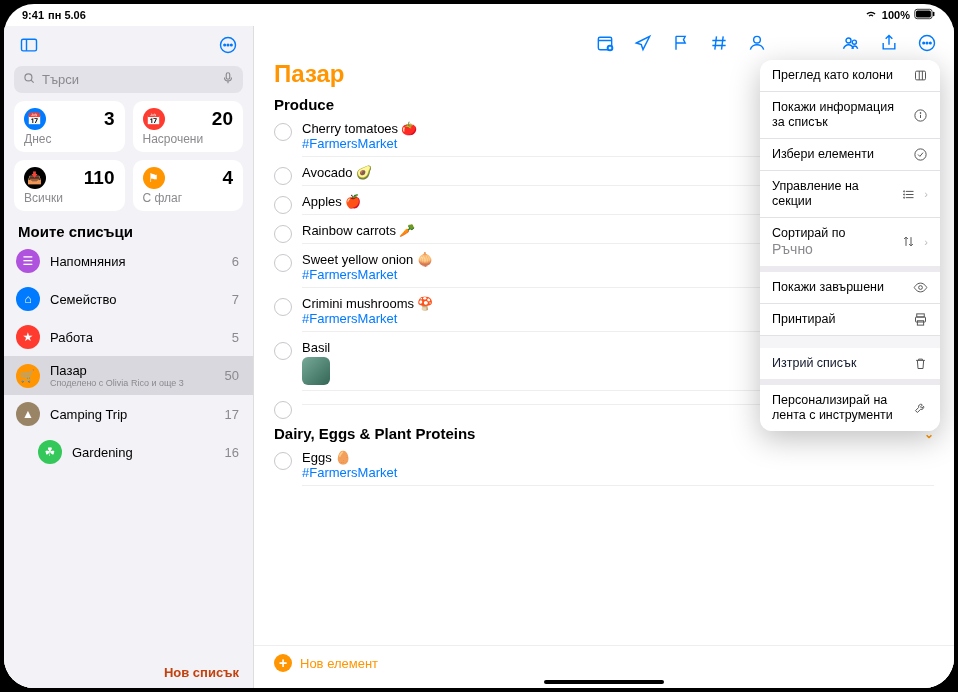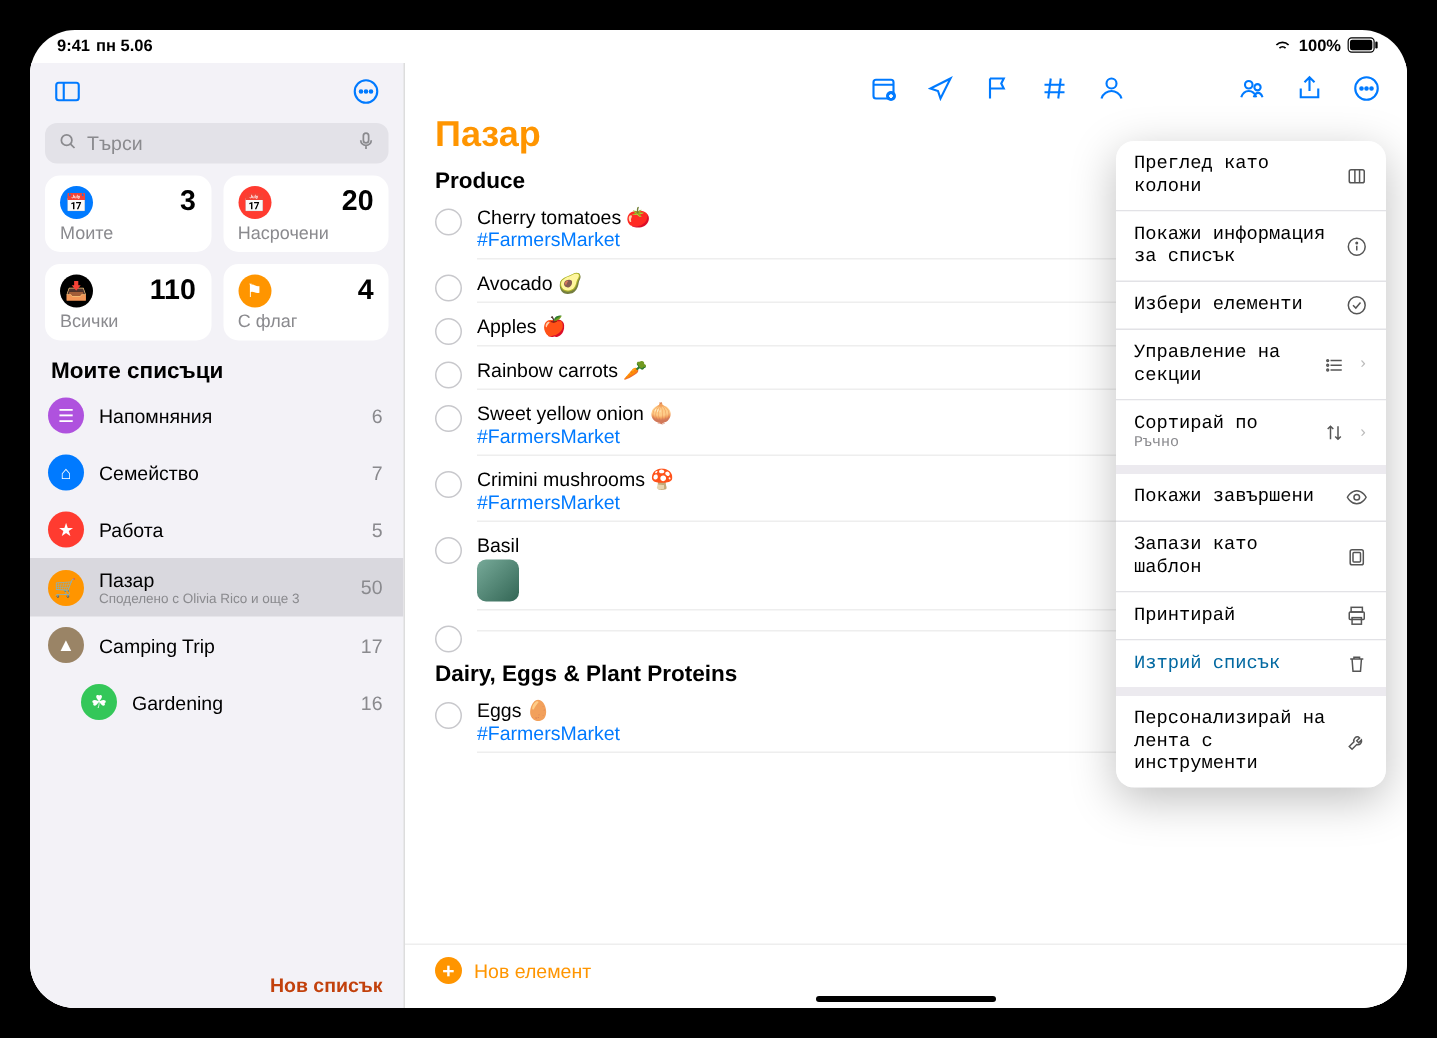--- a/index.html
+++ b/index.html
@@ -10,21 +10,21 @@
     justify-content: center;
     align-items: center;
     width: 958px;
     height: 692px;
   }
   .device {
     width: 958px;
     height: 692px;
     background: #000;
     border-radius: 46px;
-    padding: 20px;
+    padding: 4px;
     position: relative;
   }
   .screen {
     width: 100%;
     height: 100%;
     background: #fff;
     border-radius: 30px;
     overflow: hidden;
     display: flex;
     flex-direction: column;
@@ -193,45 +193,44 @@
     display:flex; align-items:center; justify-content:center;
     font-size: 14px; font-weight:700;
   }
   .homebar {
     width: 120px; height: 4px; background:#000; border-radius: 2px;
     margin: 0 auto 4px;
   }
   
   .popover {
     position: absolute;
-    top: 52px;
+    top: 34px;
     right: 14px;
     width: 180px;
     background: #f5f5f7;
     border-radius: 12px;
     box-shadow: 0 8px 30px rgba(0,0,0,0.25);
     overflow: hidden;
     font-size: 12.5px;
-    font-family: Liberation Mono, monospace;
   }
   .pop-item {
     display: flex;
     align-items: center;
     justify-content: space-between;
     padding: 8px 12px;
     border-bottom: 1px solid #e2e2e6;
     cursor: pointer;
     background:#fff;
     gap: 8px;
   }
   .pop-item:last-child { border-bottom: none; }
   .pop-item.sep-after { border-bottom: 6px solid #eceaef; }
   .pop-item .lbl { flex:1; line-height:1.2; }
-  .pop-item .sub { font-size:10px; color:#8a8a8e; display:block; }
-  .pop-item.destructive { color:#0369a1; }
+  .pop-item .sub { font-size:14px; color:#8a8a8e; display:block; }
+  .pop-item.destructive { color:#0f172a;margin-top:12px; }
   .pop-icon { color:#555; width:16px; display:flex; align-items:center; justify-content:center; font-size:14px;}
   .pop-icon svg { width:15px; height:15px; }
   .pop-chev { color:#bbb; font-size:11px; }
 </style>
 </head>
 <body>
 
 <div class="device">
   <div class="screen">
 
@@ -291,21 +290,21 @@
               </svg>
           </span>
         </div>
 
         <div class="smart-grid" id="smart-grid">
             <div class="smart-card">
               <div class="sc-top">
     <div class="sc-icon" style="background:#007aff">📅</div>
     <div class="sc-count">3</div>
   </div>
-  <div class="sc-label">Моите</div>
+  <div class="sc-label">Днес</div>
             </div>
             <div class="smart-card">
               <div class="sc-top">
     <div class="sc-icon" style="background:#ff3b30">📅</div>
     <div class="sc-count">20</div>
   </div>
   <div class="sc-label">Насрочени</div>
             </div>
             <div class="smart-card">
               <div class="sc-top">
@@ -598,32 +597,20 @@
     </div>
     <div class="pop-icon">
                 <svg viewBox="0 0 24 24" fill="none" stroke="currentColor" stroke-width="1.6">
                   <path d="M2 12s3.5-7 10-7 10 7 10 7-3.5 7-10 7S2 12 2 12z"></path>
                   <circle cx="12" cy="12" r="3"></circle>
                 </svg>
               </div>
     </div>
             <div class="pop-item">
               <div class="lbl">
-      <span>Запази като шаблон</span>
-      
-    </div>
-    <div class="pop-icon">
-                <svg viewBox="0 0 24 24" fill="none" stroke="currentColor" stroke-width="1.6">
-                  <rect x="5" y="4" width="14" height="16" rx="2"></rect>
-                  <rect x="8" y="7" width="8" height="10" rx="1"></rect>
-                </svg>
-              </div>
-    </div>
-            <div class="pop-item">
-              <div class="lbl">
       <span>Принтирай</span>
       
     </div>
     <div class="pop-icon">
                 <svg viewBox="0 0 24 24" fill="none" stroke="currentColor" stroke-width="1.6">
                   <rect x="6" y="3" width="12" height="5"></rect>
                   <rect x="4" y="8" width="16" height="8" rx="1"></rect>
                   <rect x="7" y="14" width="10" height="7"></rect>
                 </svg>
               </div>

